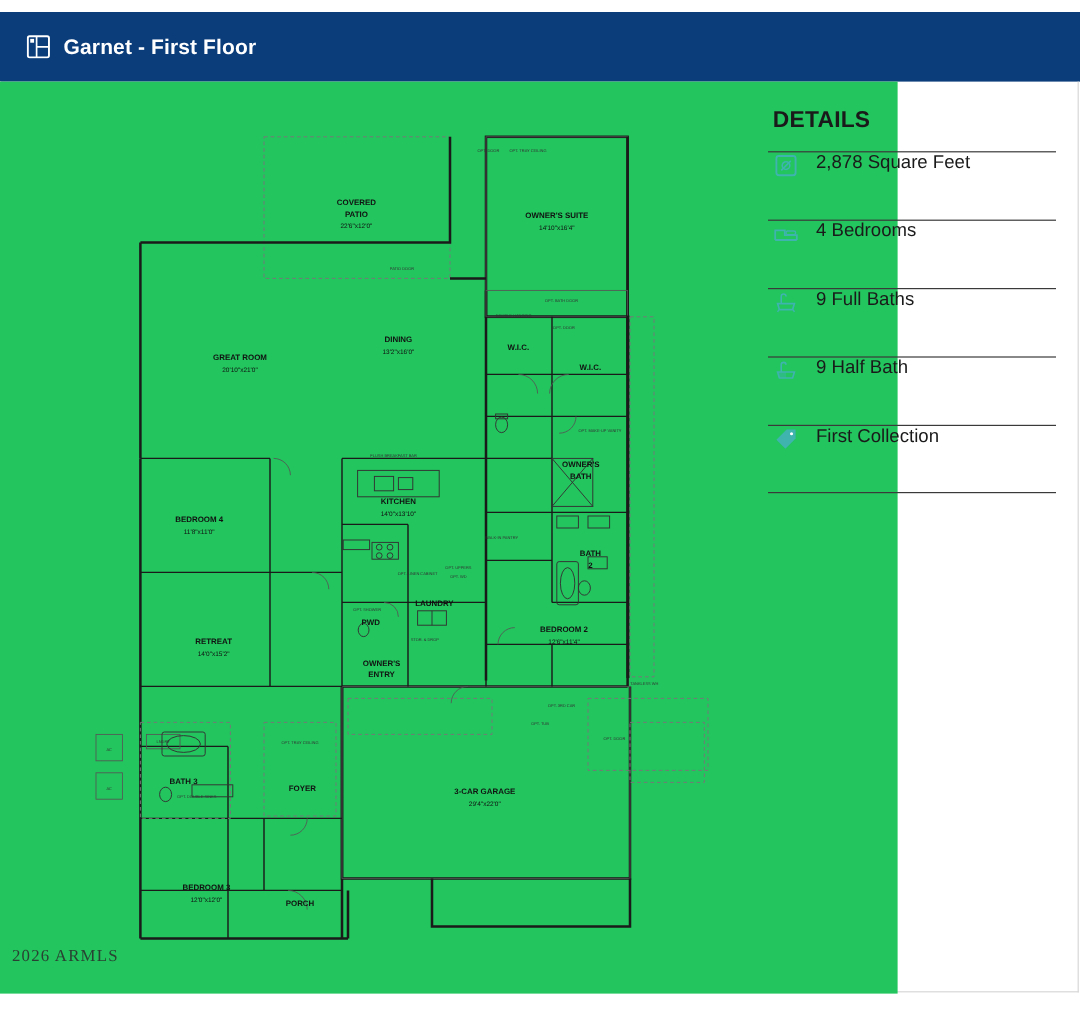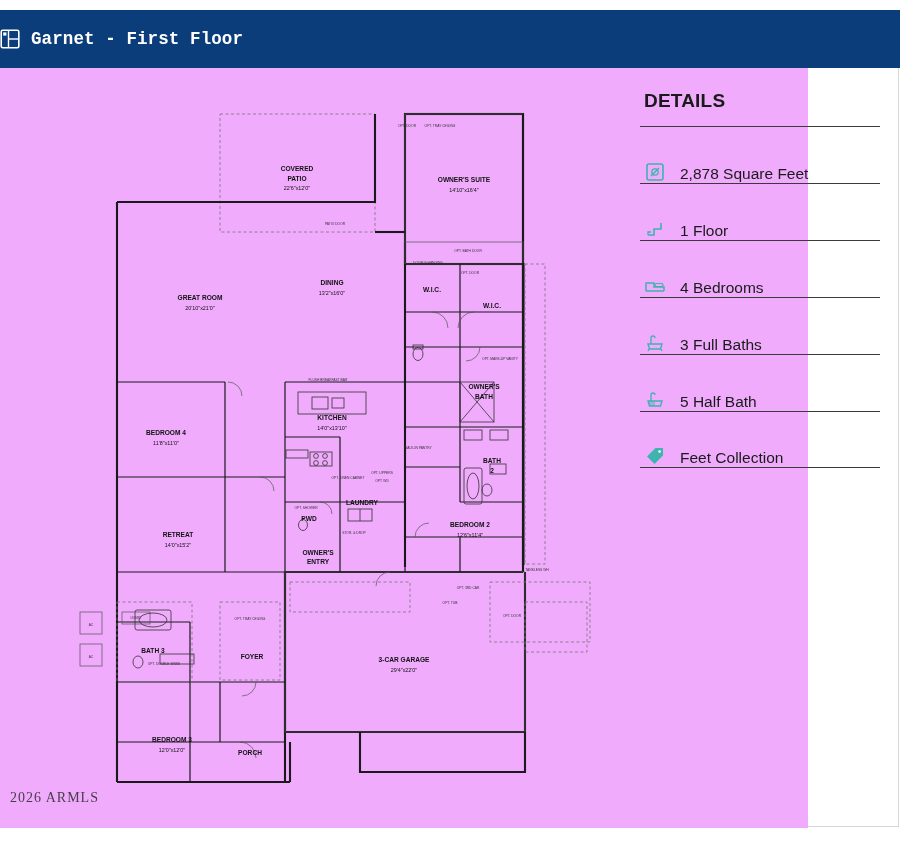--- a/index.html
+++ b/index.html
@@ -16,61 +16,61 @@
   }
 
   
   #header {
     position: absolute;
     left: 0; top: 10px;
     width: 900px; height: 58px;
     background: #0b3d7b;
     display: flex;
     align-items: center;
+    padding-left: 22px;
     box-sizing: border-box;
-    font-family: Liberation Mono, monospace;
   }
   #header .hdr-icon {
     width: 20px; height: 20px;
     margin-right: 11px;
     display: inline-block;
     position: relative;
   }
   #header .hdr-icon svg { display: block; }
   #header .hdr-title {
     color: #ffffff;
     font-size: 17.5px;
     font-weight: bold;
     letter-spacing: 0.1px;
   }
 
   
   #content {
     position: absolute;
     left: 0; top: 68px;
-    width: 808px; height: 760px;
-    background: #f0abfc;
+    width: 748px; height: 760px;
+    background: #22c55e;
   }
 
   
   #details {
     position: absolute;
     left: 640px; top: 22px;
     width: 240px;
   }
   #details h2 {
     margin: 0 0 14px 4px;
     font-size: 19px;
     font-weight: bold;
     color: #1a1a1a;
     letter-spacing: 0.2px;
   }
   .detail-row {
     display: flex;
-    align-items: flex-end;
+    align-items: flex-start;
     height: 57px;
     border-top: 1.5px solid #3a3a3a;
     padding-left: 4px;
     box-sizing: border-box;
   }
   .detail-row:last-child { border-bottom: 1.5px solid #3a3a3a; }
   .detail-row .d-icon {
     width: 22px; height: 22px;
     margin-right: 14px;
     flex: 0 0 22px;
@@ -360,29 +360,20 @@
       <span class="d-icon">
         <svg width="20" height="20" viewBox="0 0 20 20">
           <rect x="2" y="2" width="16" height="16" rx="2" fill="none" stroke="#3fb3ae" stroke-width="1.6"></rect>
           <path d="M6 14 L14 6" stroke="#3fb3ae" stroke-width="1.4"></path>
           <circle cx="10" cy="10" r="3.2" fill="none" stroke="#3fb3ae" stroke-width="1.3"></circle>
         </svg>
       </span>
       <span class="d-label">2,878 Square Feet</span>
     </div>
 
-    <div class="detail-row">
-      <span class="d-icon">
-        <svg width="20" height="20" viewBox="0 0 20 20">
-          <path d="M3 16 L9 16 L9 10 L16 10 L16 4" fill="none" stroke="#3fb3ae" stroke-width="1.6"></path>
-          <path d="M3 16 L3 13 L6 13" fill="none" stroke="#3fb3ae" stroke-width="1.3"></path>
-        </svg>
-      </span>
-      <span class="d-label">1 Floor</span>
-    </div>
 
     <div class="detail-row">
       <span class="d-icon">
         <svg width="22" height="20" viewBox="0 0 22 20">
           <path d="M2 15 L2 7 L10 7 L10 11 L20 11 L20 15" fill="none" stroke="#3fb3ae" stroke-width="1.5"></path>
           <line x1="2" y1="15" x2="20" y2="15" stroke="#3fb3ae" stroke-width="1.5"></line>
           <rect x="11" y="7.5" width="8" height="3" rx="1.4" fill="none" stroke="#3fb3ae" stroke-width="1.2"></rect>
         </svg>
       </span>
       <span class="d-label">4 Bedrooms</span>
@@ -390,40 +381,40 @@
 
     <div class="detail-row">
       <span class="d-icon">
         <svg width="20" height="20" viewBox="0 0 20 20">
           <path d="M3 11 L17 11 L15.5 16 L4.5 16 Z" fill="none" stroke="#3fb3ae" stroke-width="1.4"></path>
           <path d="M6 11 L6 5 a2 2 0 0 1 4 0" fill="none" stroke="#3fb3ae" stroke-width="1.3"></path>
           <line x1="4" y1="16" x2="3" y2="18" stroke="#3fb3ae" stroke-width="1.2"></line>
           <line x1="16" y1="16" x2="17" y2="18" stroke="#3fb3ae" stroke-width="1.2"></line>
         </svg>
       </span>
-      <span class="d-label">3 Full Baths</span>
+      <span class="d-label">9 Full Baths</span>
     </div>
 
     <div class="detail-row">
       <span class="d-icon">
         <svg width="20" height="20" viewBox="0 0 20 20">
           <path d="M3 11 L17 11 L15.5 16 L4.5 16 Z" fill="none" stroke="#3fb3ae" stroke-width="1.4"></path>
           <path d="M3 11 L10 11 L10 16 L4.5 16 Z" fill="#3fb3ae" opacity="0.45"></path>
           <path d="M6 11 L6 5 a2 2 0 0 1 4 0" fill="none" stroke="#3fb3ae" stroke-width="1.3"></path>
         </svg>
       </span>
-      <span class="d-label">5 Half Bath</span>
+      <span class="d-label">9 Half Bath</span>
     </div>
 
 
     <div class="detail-row">
       <span class="d-icon">
         <svg width="20" height="20" viewBox="0 0 20 20">
           <path d="M10.5 2 L18 2 L18 9.5 L9.5 18 L2 10.5 Z" fill="#3fb3ae"></path>
           <circle cx="14.6" cy="5.5" r="1.3" fill="#ffffff"></circle>
         </svg>
       </span>
-      <span class="d-label">Feet Collection</span>
+      <span class="d-label">First Collection</span>
     </div>
   </div>
 </div>
 
 <div id="watermark">2026 ARMLS</div>
 
 </body></html>

